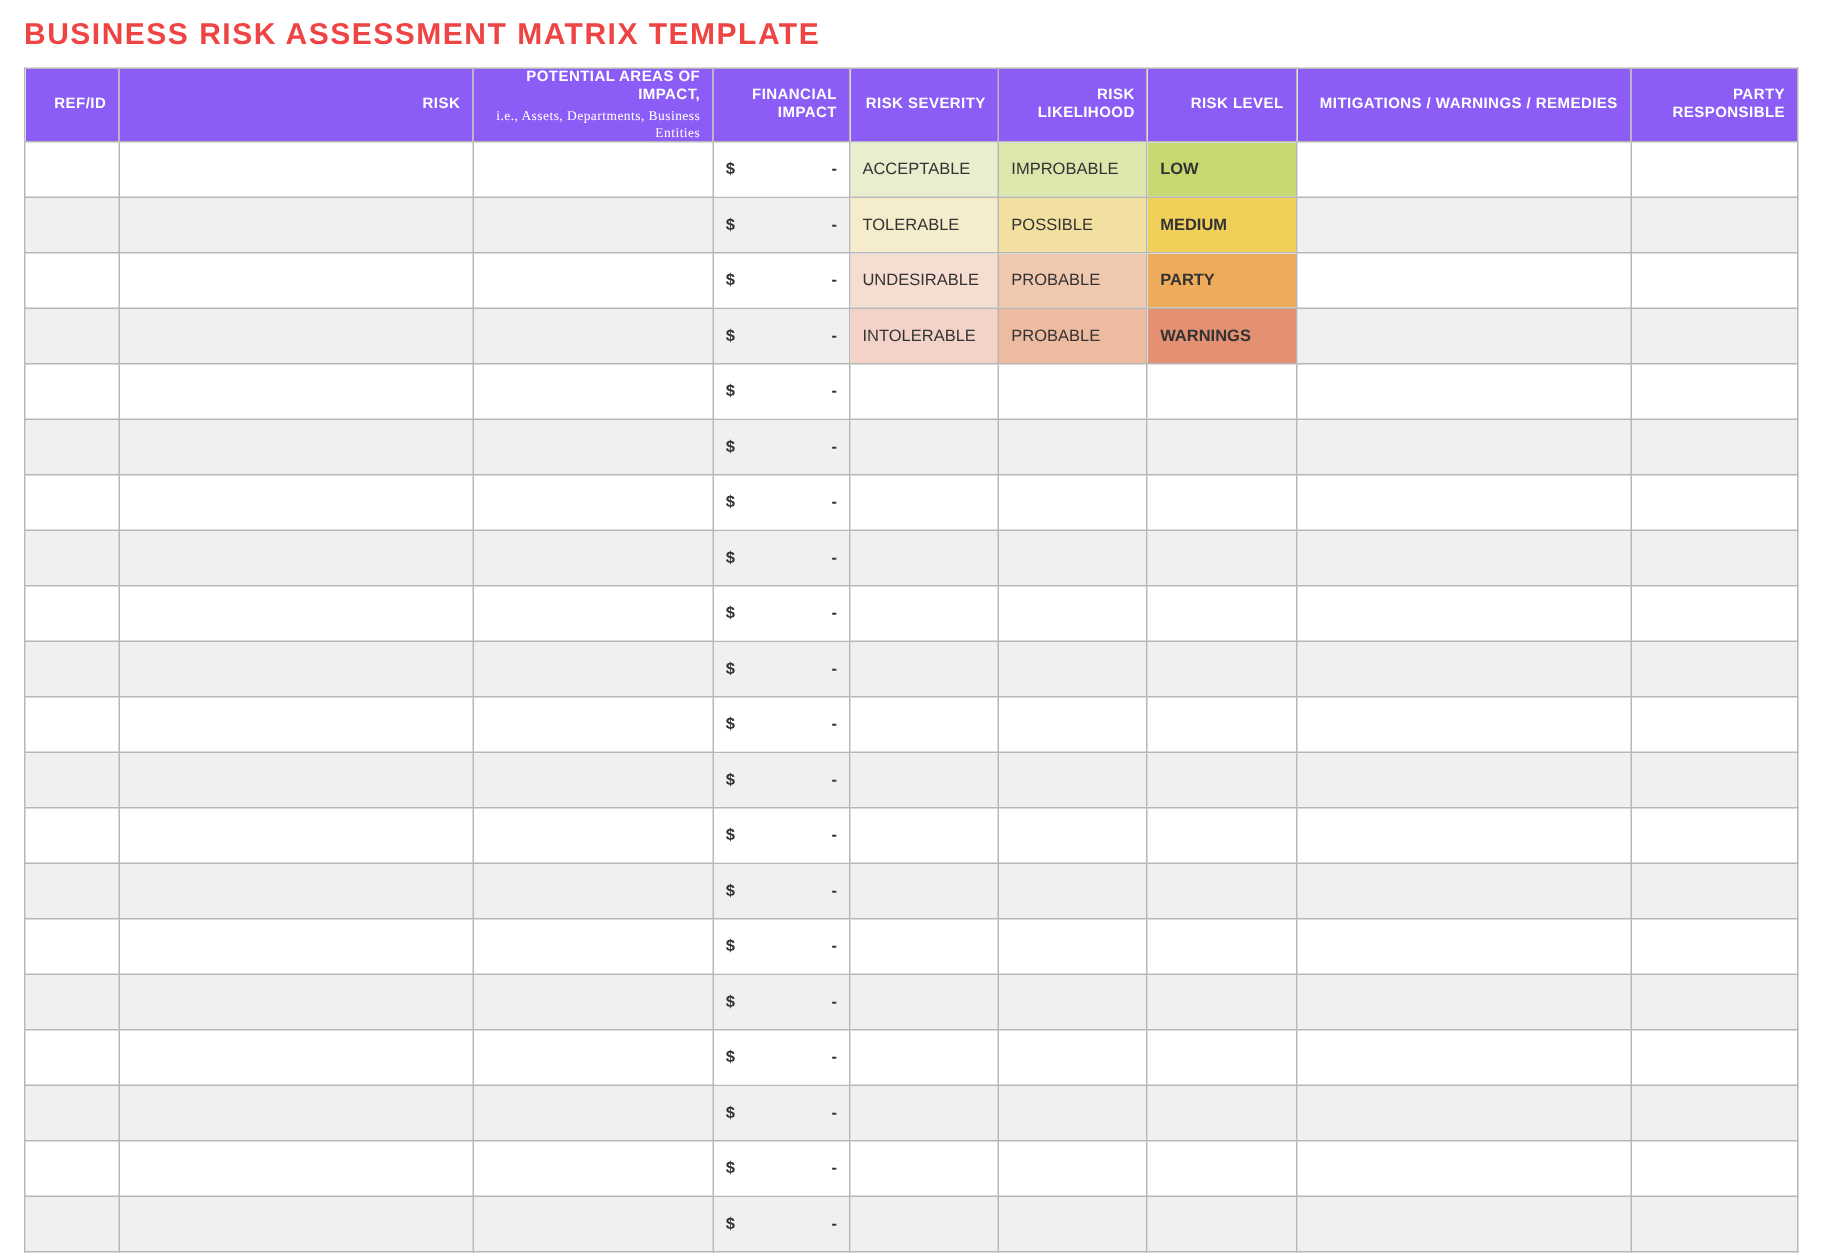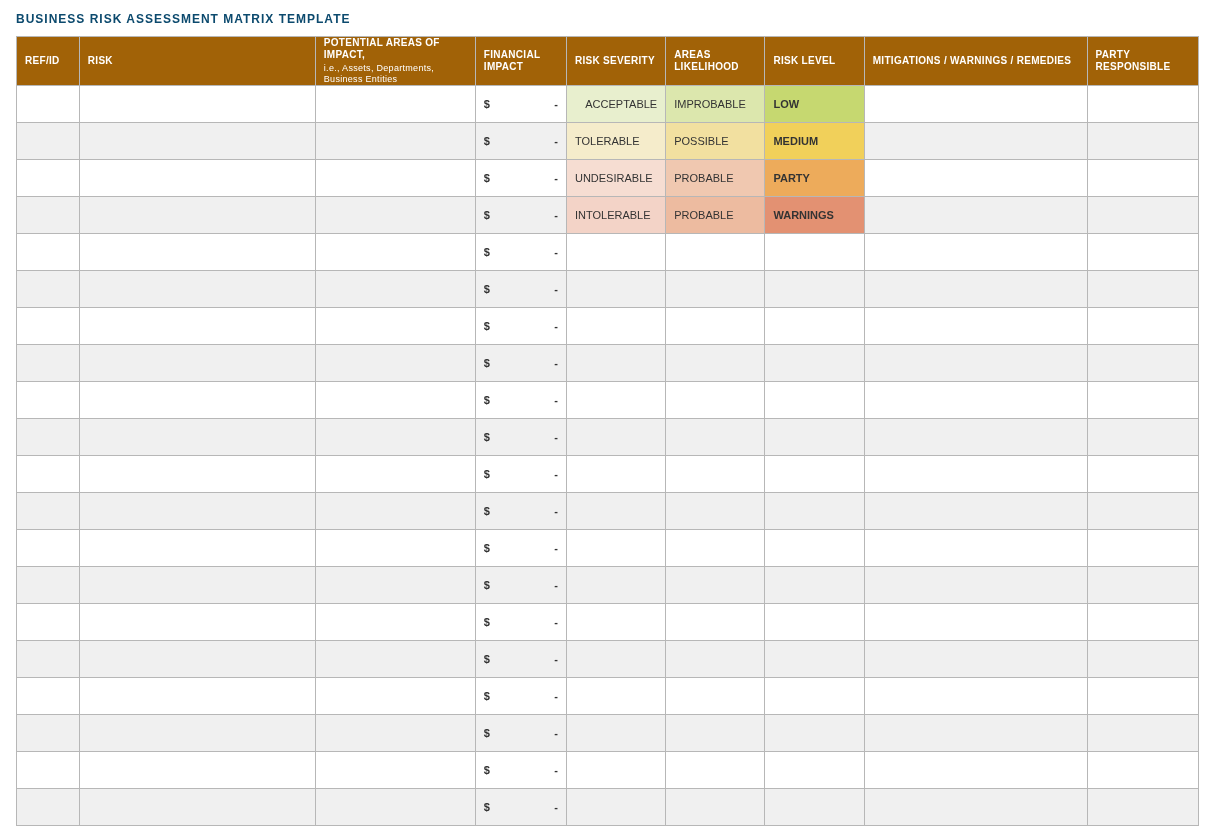--- a/index.html
+++ b/index.html
@@ -6,54 +6,55 @@
   body {
     margin: 0;
     padding: 12px 16px 24px 16px;
     font-family: "Century Gothic", "Futura", "Trebuchet MS", Arial, sans-serif;
     background: #ffffff;
     color: #333;
     width: 1215px;
   }
   h1.title {
     margin: 0 0 10px 0;
-    font-size: 12px;
+    font-size: 20px;
     font-weight: 700;
     letter-spacing: 1px;
-    color: #0c4a6e;
+    color: #ef4444;
   }
   table.matrix {
     border-collapse: collapse;
     width: 100%;
     table-layout: fixed;
   }
   table.matrix th,
   table.matrix td {
     border: 1px solid #b7b7b7;
     padding: 0 8px;
     height: 37px;
     font-size: 11px;
     vertical-align: middle;
     overflow: hidden;
   }
   table.matrix thead th {
-    background: #a16207;
+    background: #8b5cf6;
     color: #ffffff;
-    text-align: left;
+    text-align: right;
     font-weight: 700;
     font-size: 10px;
     letter-spacing: 0.3px;
     line-height: 1.2;
     vertical-align: middle;
   }
   table.matrix thead th .sub {
     display: block;
     font-weight: 400;
     font-size: 9px;
     margin-top: 2px;
+    font-family: Liberation Serif, serif;
   }
   
   col.c-ref    { width: 62px; }
   col.c-risk   { width: 233px; }
   col.c-impact { width: 158px; }
   col.c-fin    { width: 90px; }
   col.c-sev    { width: 98px; }
   col.c-lik    { width: 98px; }
   col.c-lvl    { width: 98px; }
   col.c-mit    { width: 220px; }
@@ -66,21 +67,21 @@
     position: relative;
     font-weight: 600;
   }
   td.fin .sym  { float: left; }
   td.fin .dash { float: right; }
 
   
   td.tag { font-weight: 400; }
   td.lvl { font-weight: 700; }
 
-  .sev-acceptable  { background: #e8efce !important; text-align: right; }
+  .sev-acceptable  { background: #e8efce !important; }
   .sev-tolerable   { background: #f5eccb !important; margin-top: 38px; }
   .sev-undesirable { background: #f6ddd2 !important; }
   .sev-intolerable { background: #f3d3c7 !important; }
 
   .lik-improbable  { background: #dce7ad !important; }
   .lik-possible    { background: #f2e0a0 !important; }
   .lik-probable-1  { background: #f0c8b0 !important; }
   .lik-probable-2  { background: #edbba0 !important; }
 
   .lvl-low     { background: #c6d870 !important; }
@@ -108,21 +109,21 @@
   <thead>
     <tr>
       <th>REF/ID</th>
       <th>RISK</th>
       <th>
         <span>POTENTIAL AREAS OF IMPACT,</span>
         <span class="sub">i.e., Assets, Departments, Business Entities</span>
       </th>
       <th>FINANCIAL IMPACT</th>
       <th>RISK SEVERITY</th>
-      <th>AREAS LIKELIHOOD</th>
+      <th>RISK LIKELIHOOD</th>
       <th>RISK LEVEL</th>
       <th>MITIGATIONS / WARNINGS / REMEDIES</th>
       <th>PARTY RESPONSIBLE</th>
     </tr>
   </thead>
   <tbody>
       <tr>
         <td></td>
         <td></td>
         <td></td>

